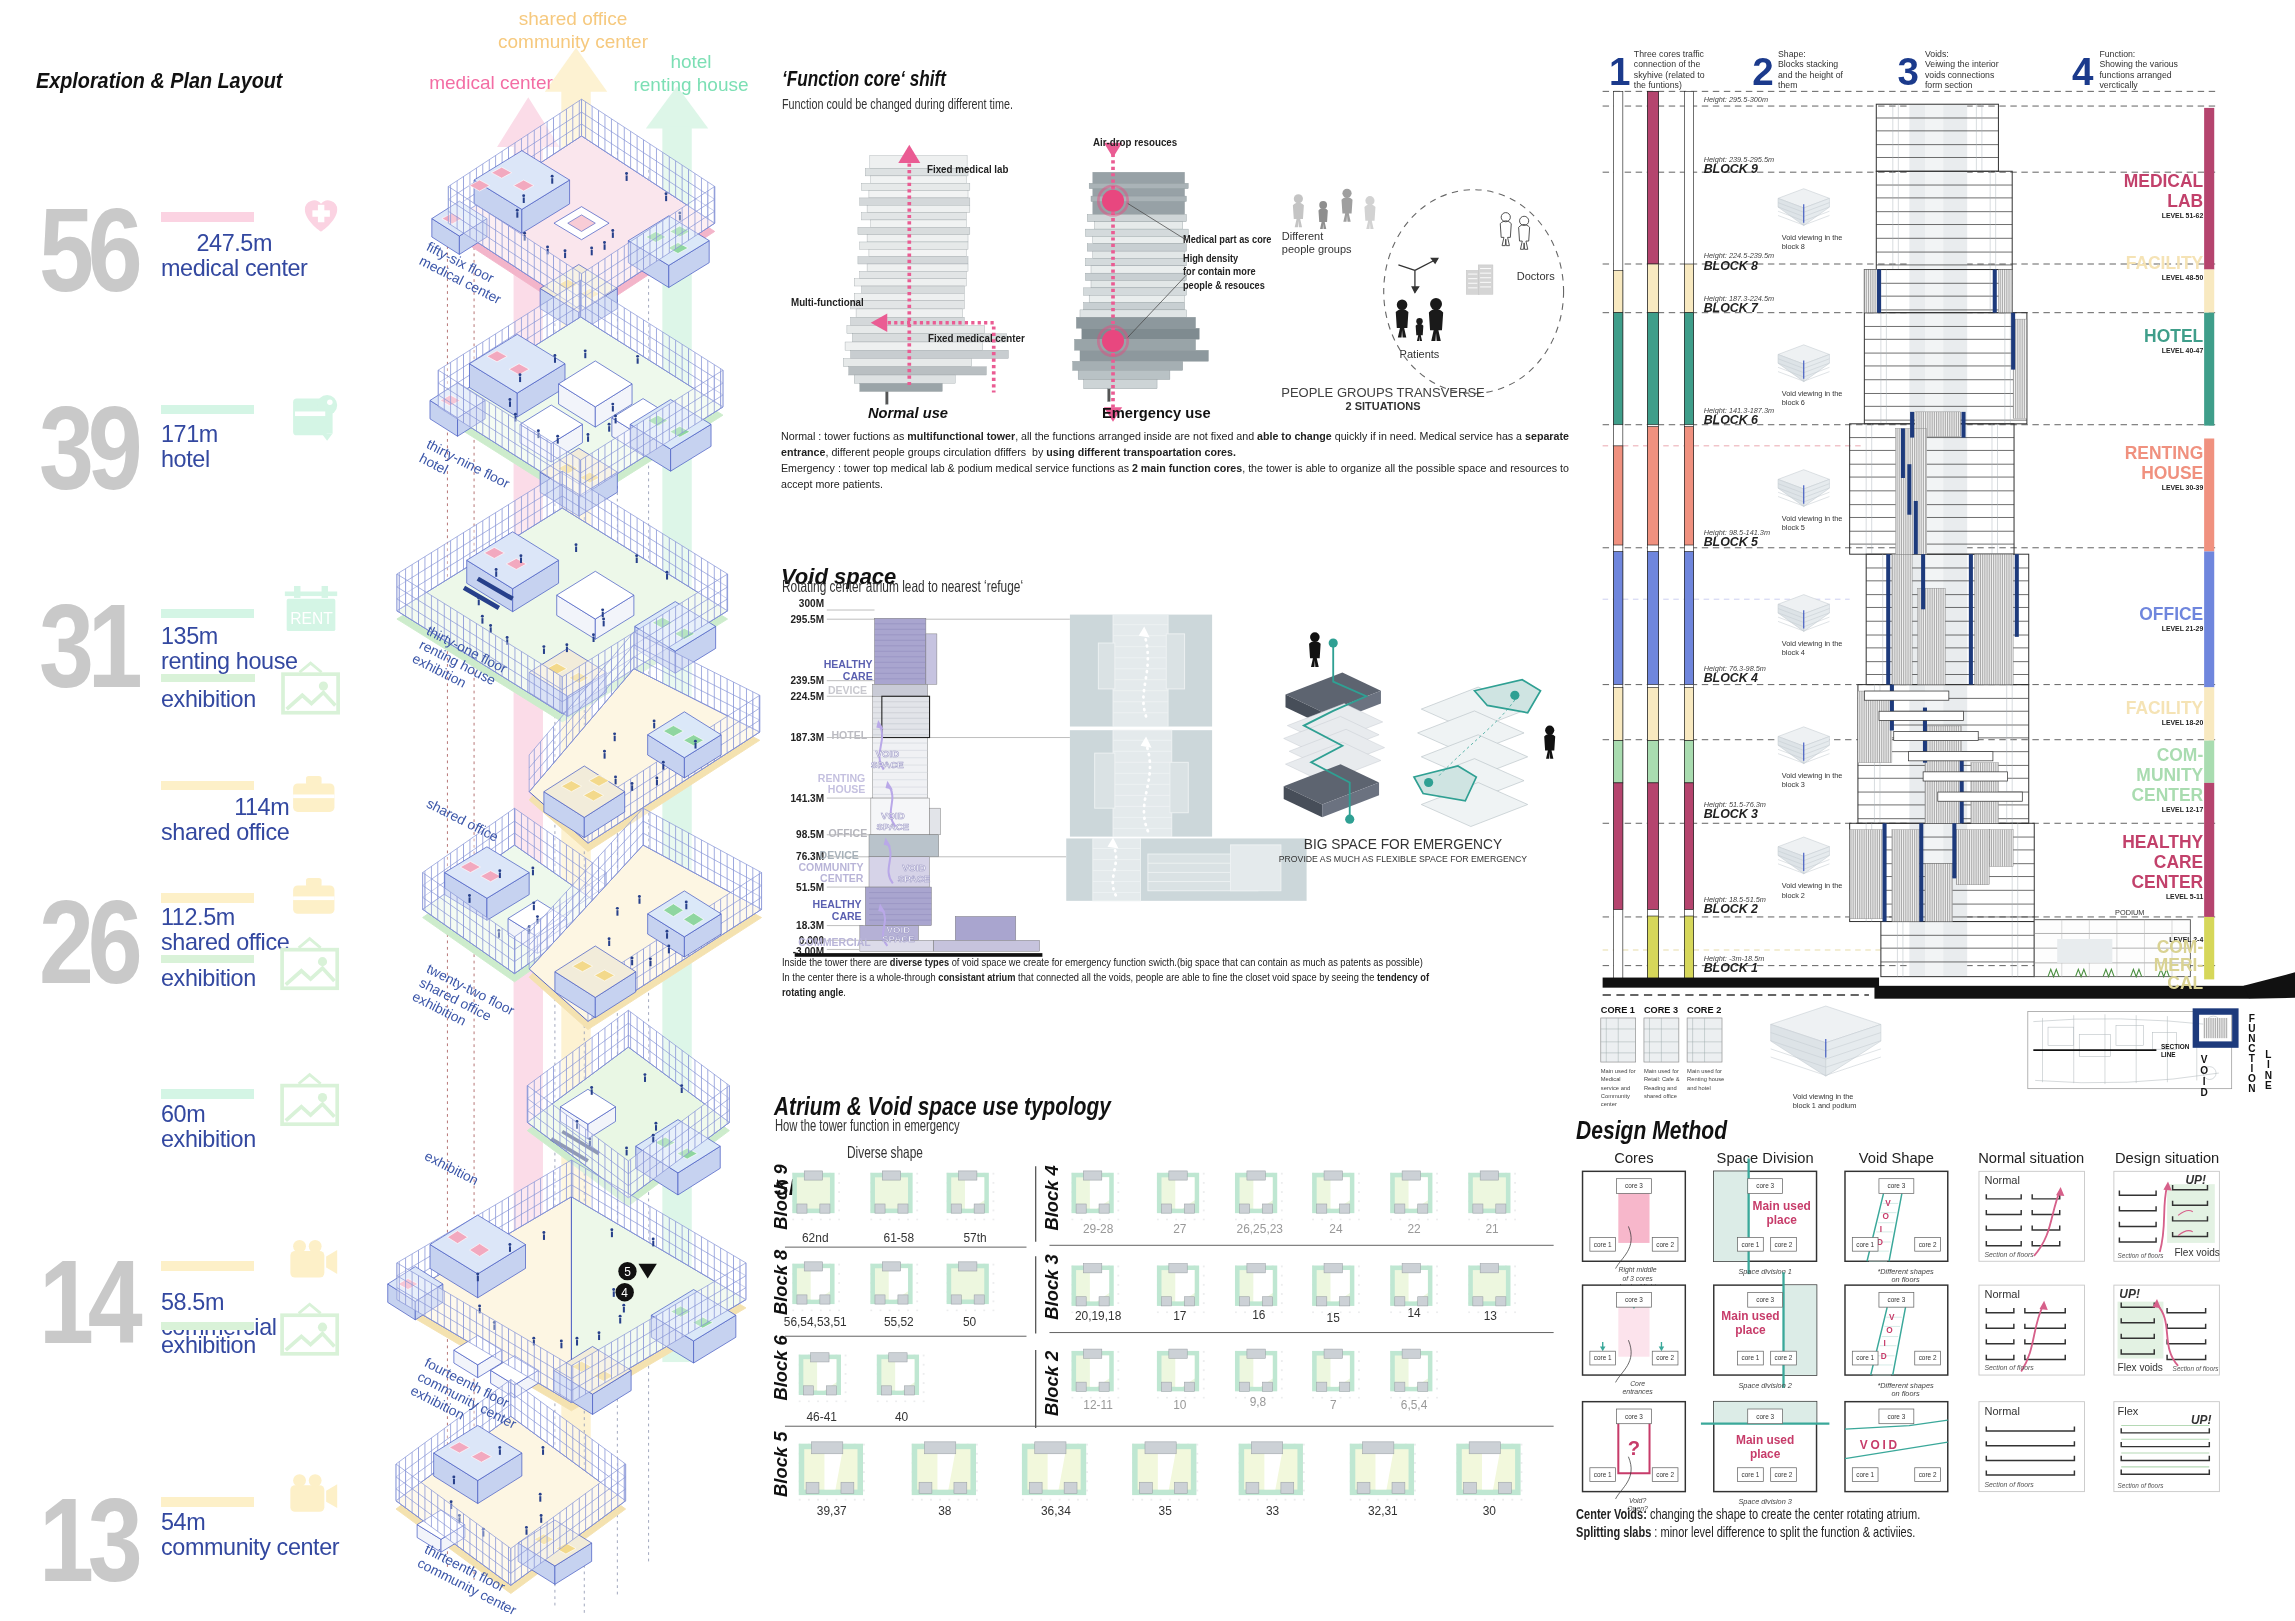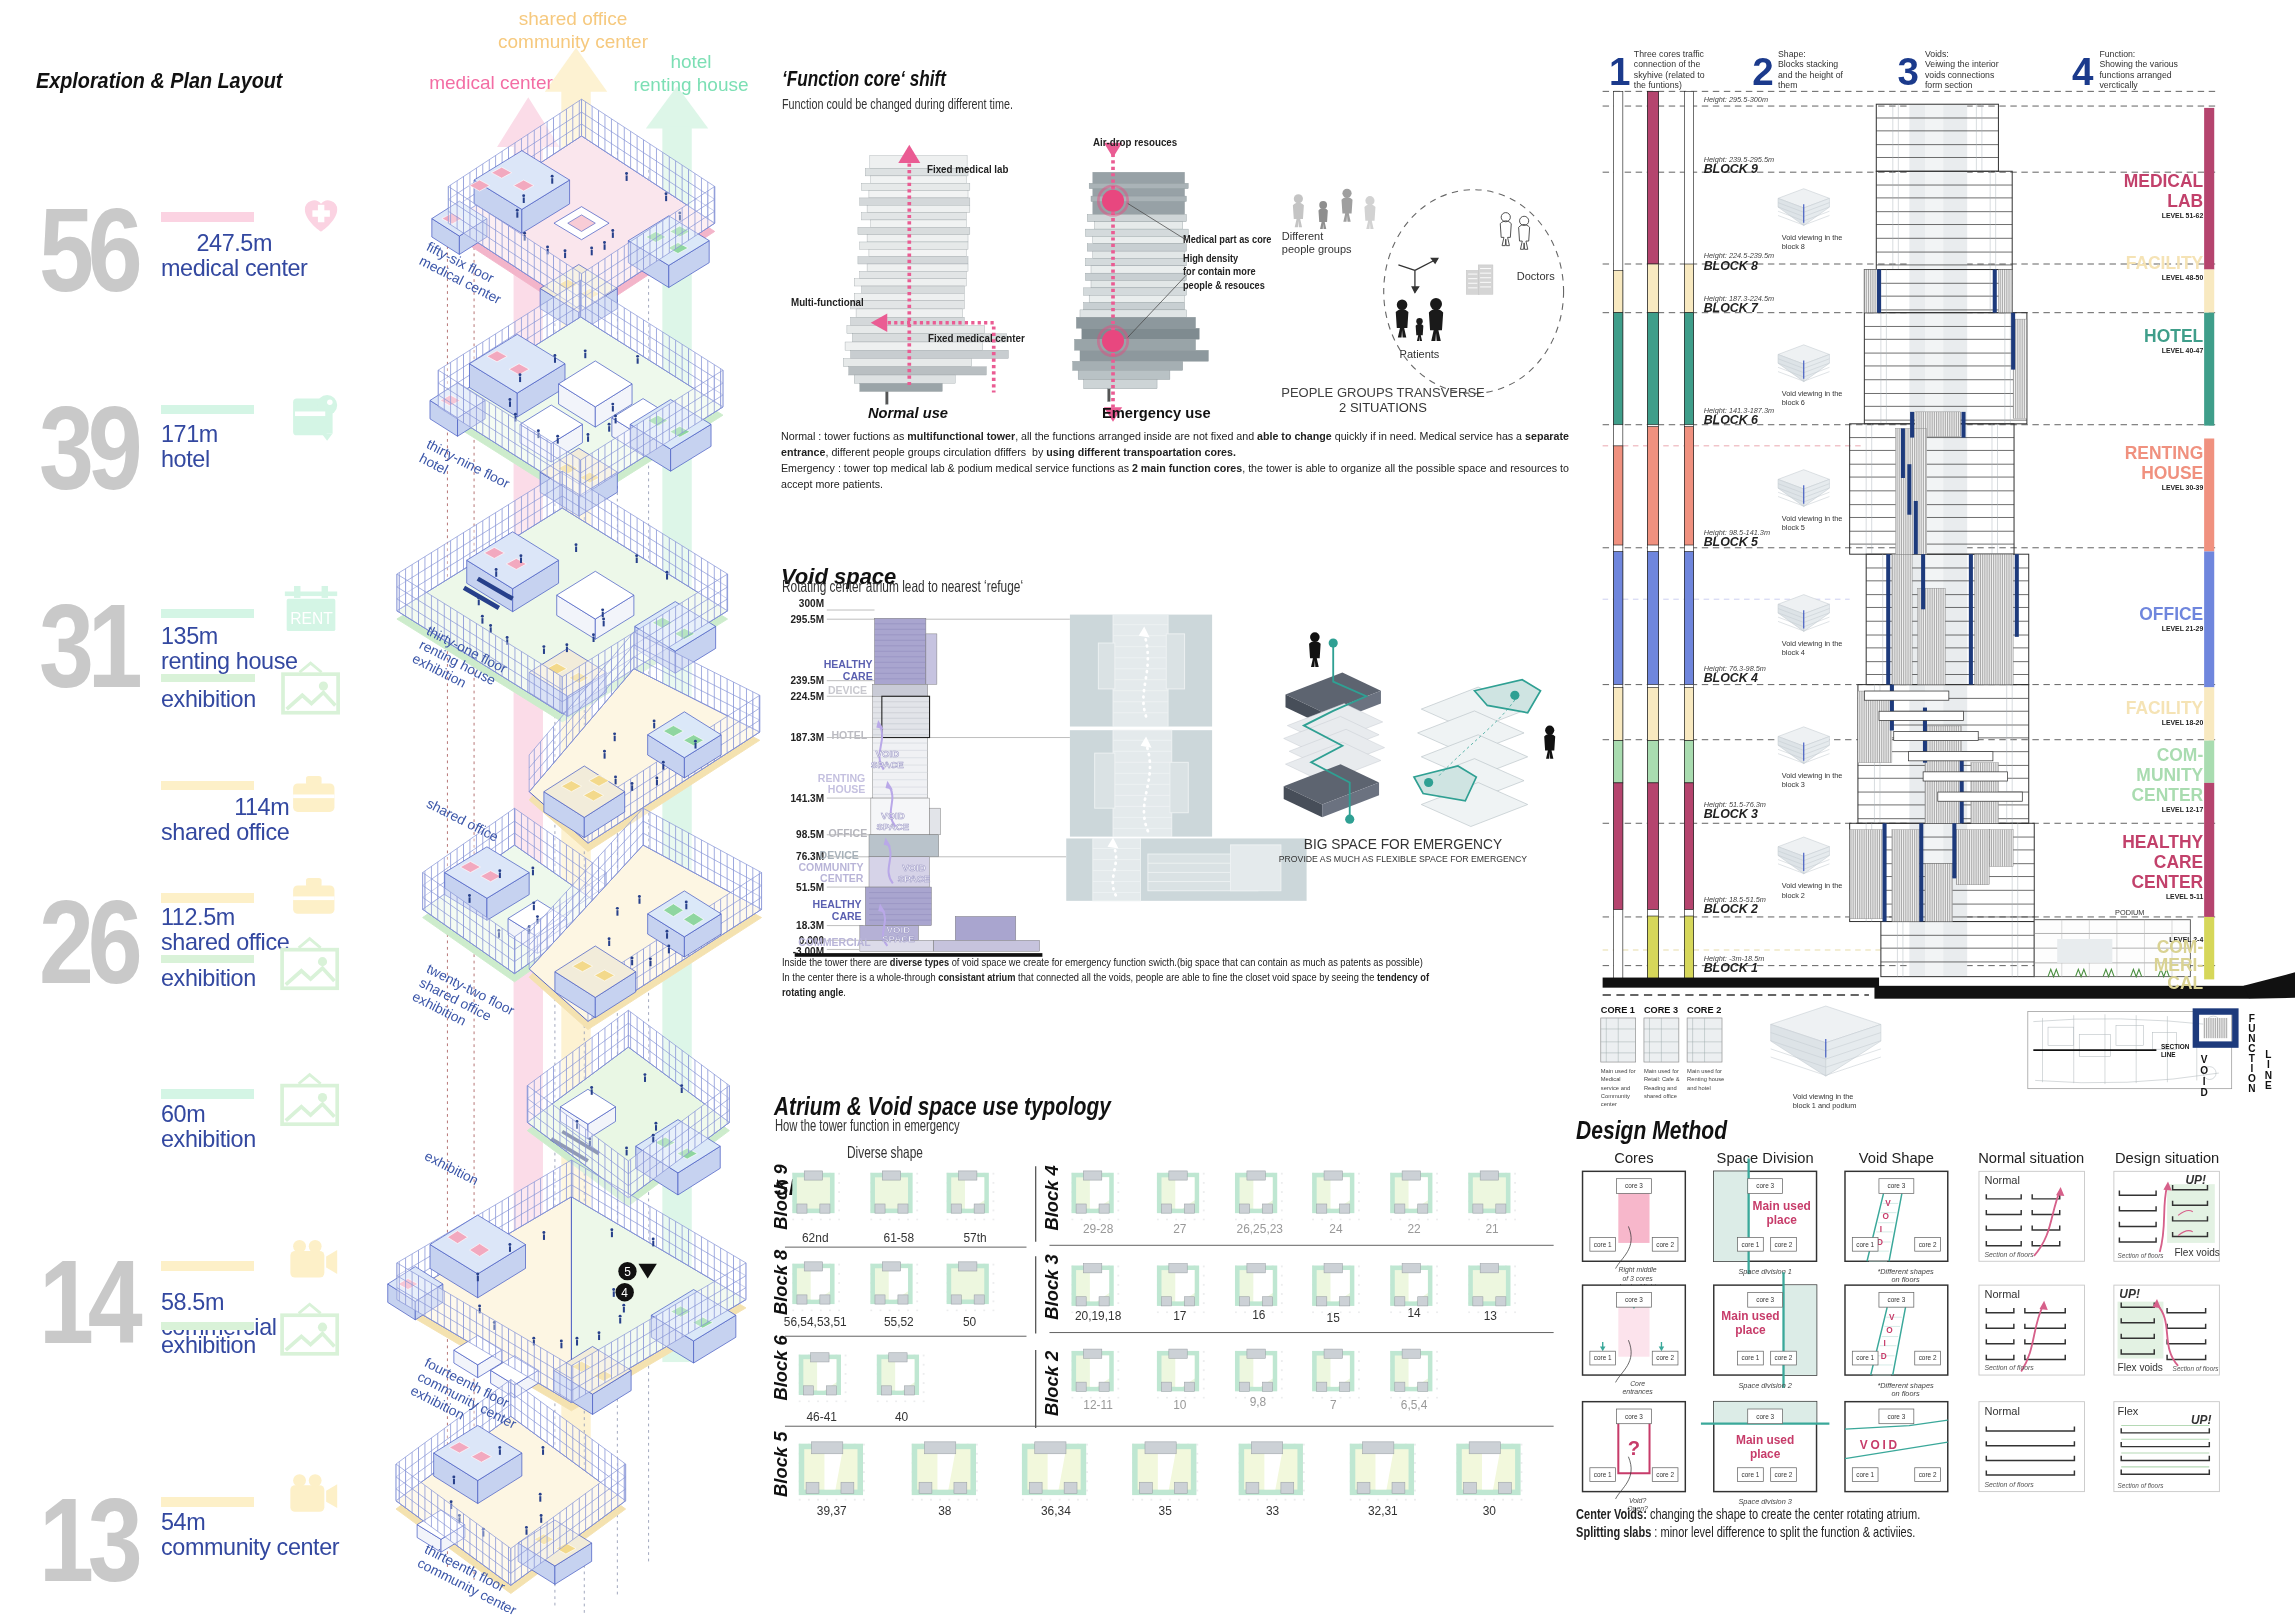--- a/index.html
+++ b/index.html
@@ -785,21 +785,21 @@
 
 <div class="abs" style="left:791px;top:296px;font-size:11.5px;font-weight:bold;color:#222;transform:scaleX(0.85);transform-origin:0 0;white-space:nowrap;">Multi-functional</div>
 <div class="abs" style="left:927px;top:163px;font-size:11.5px;font-weight:bold;color:#222;transform:scaleX(0.85);transform-origin:0 0;white-space:nowrap;">Fixed medical lab</div>
 <div class="abs" style="left:928px;top:332px;font-size:11.5px;font-weight:bold;color:#222;transform:scaleX(0.85);transform-origin:0 0;white-space:nowrap;">Fixed medical center</div>
 <div class="abs" style="left:1093px;top:136px;font-size:11.5px;font-weight:bold;color:#222;transform:scaleX(0.85);transform-origin:0 0;white-space:nowrap;">Air-drop resouces</div>
 <div class="abs" style="left:1183px;top:233px;font-size:11.5px;font-weight:bold;color:#222;transform:scaleX(0.8);transform-origin:0 0;white-space:nowrap;">Medical part as core</div>
 <div class="abs" style="left:1183px;top:252px;font-size:11.5px;font-weight:bold;color:#222;line-height:13.3px;transform:scaleX(0.8);transform-origin:0 0;white-space:nowrap;">High density<br>for contain more<br>people &amp; resouces</div>
 <div class="abs" style="left:868px;top:405px;font-size:14.7px;font-weight:bold;color:#111;font-style:italic;">Normal use</div>
 <div class="abs" style="left:1102px;top:405px;font-size:14.7px;font-weight:bold;color:#111;text-align:right;">Emergency use</div>
 <div class="abs" style="left:1273px;top:385px;width:220px;text-align:center;font-size:13px;color:#404040;">PEOPLE GROUPS TRANSVERSE</div>
-<div class="abs" style="left:1273px;top:400px;width:220px;text-align:center;font-size:13px;color:#333;">2 SITUATIONS</div>
+<div class="abs" style="left:1273px;top:400px;width:220px;text-align:center;font-size:11px;color:#333;font-weight:bold;">2 SITUATIONS</div>
 
 <div class="abs par" style="left:781px;top:428px;font-size:11.6px;line-height:16px;transform:scaleX(0.92);">Normal : tower fuctions as <b>multifunctional tower</b>, all the functions arranged inside are not fixed and <b>able to change</b> quickly if in need. Medical service has a <b>separate</b><br><b>entrance</b>, different people groups circulation dfiffers&nbsp; by <b>using different transpoartation cores.</b><br>Emergency : tower top medical lab &amp; podium medical service functions as <b>2 main function cores</b>, the tower is able to organize all the possible space and resources to<br>accept more patients.</div>
 
 <div class="abs h1" style="left:781px;top:564px;font-size:22px;">Void space</div>
 <div class="abs sub" style="left:782px;top:577px;font-size:16.5px;">Rotating center atrium lead to nearest ‘refuge‘</div>
 
 <svg class="abs" style="left:762px;top:588px;" width="836" height="422" viewBox="830 640 910 460">
 
 <g stroke="#999" stroke-width="0.7">
   <line x1="900" y1="664" x2="952" y2="664"></line>

